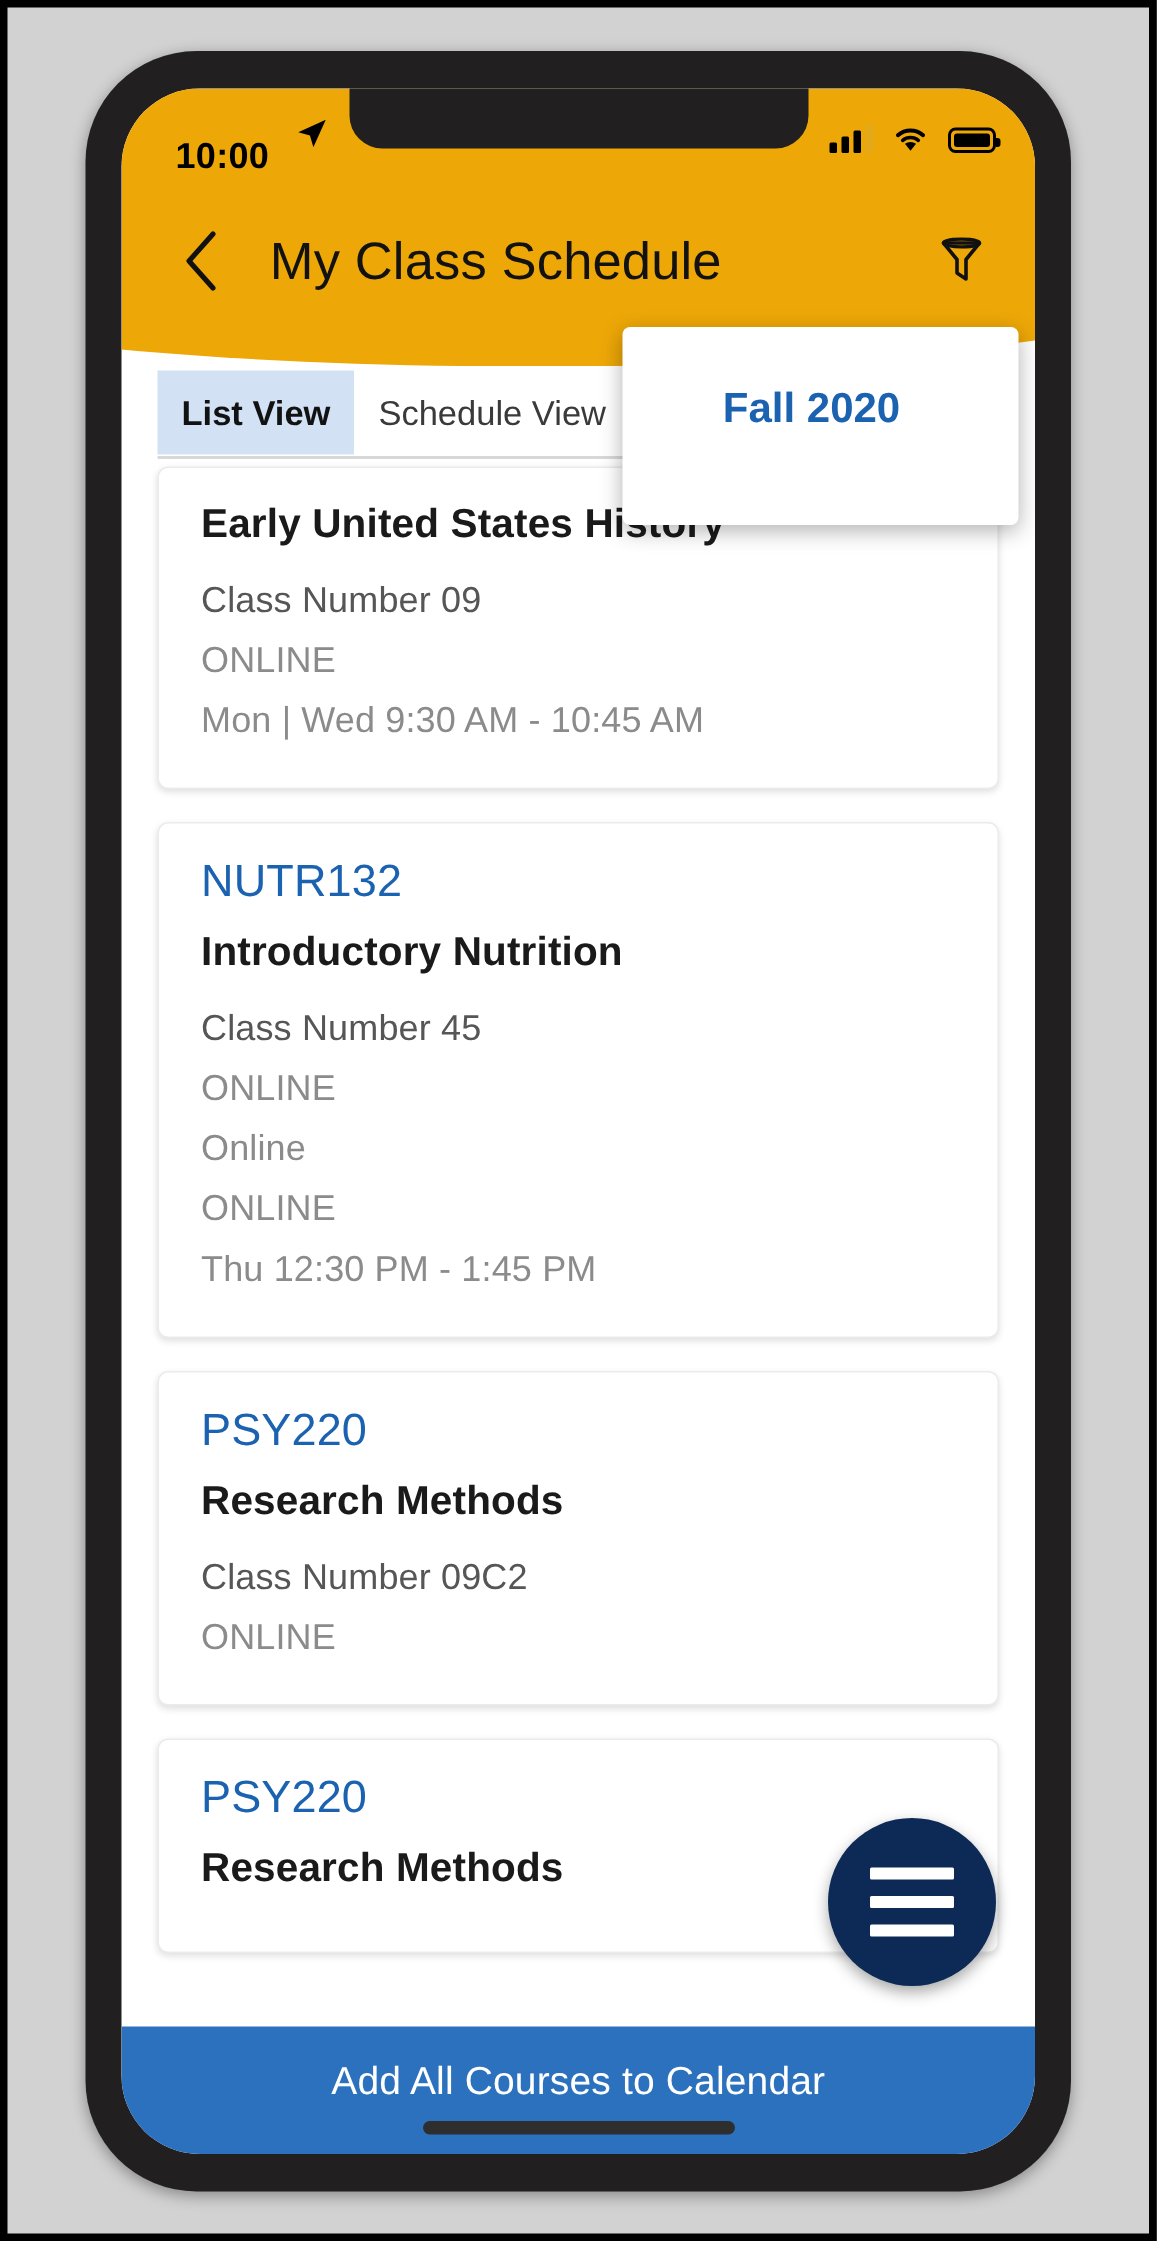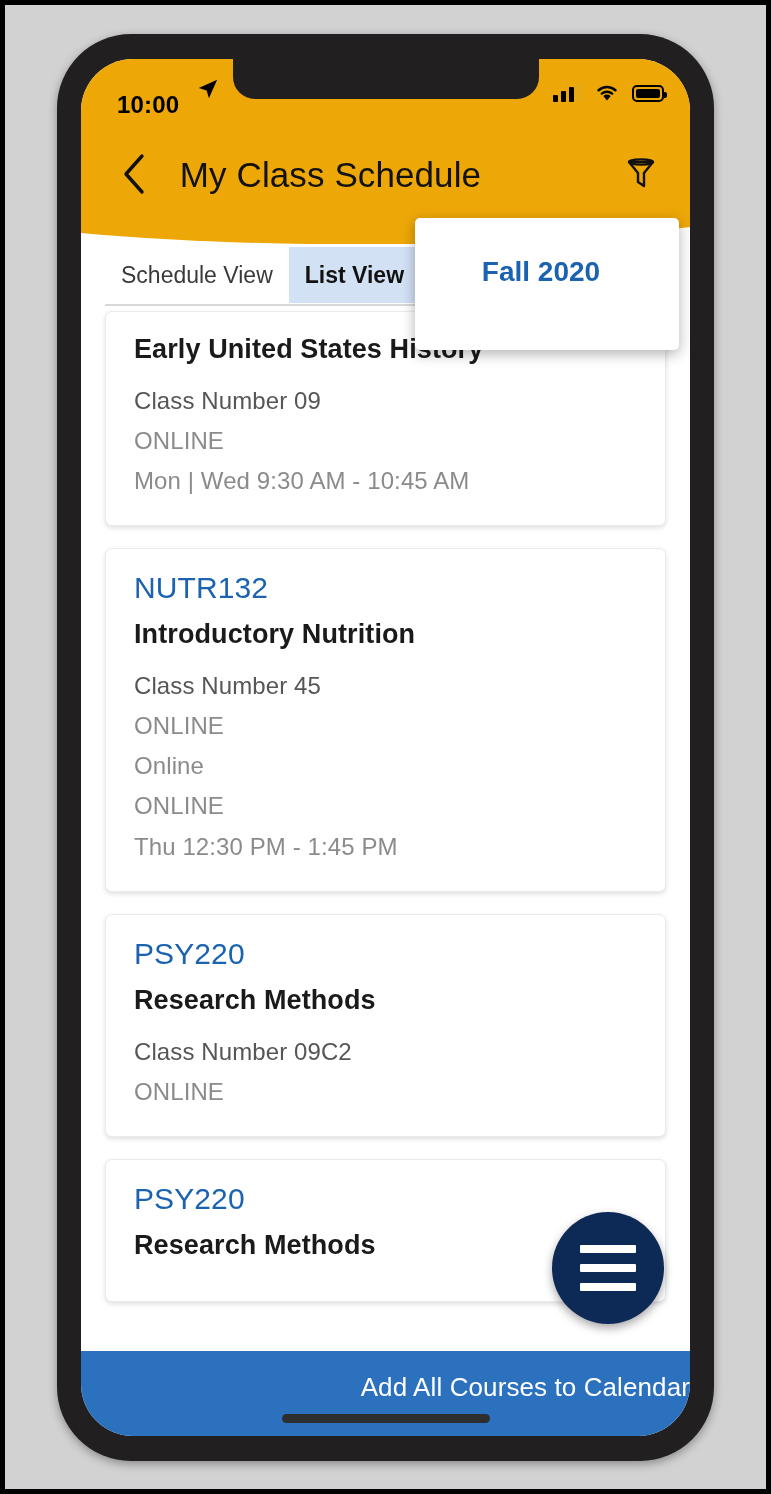--- a/index.html
+++ b/index.html
@@ -290,21 +290,21 @@
 
   
   .bottom-bar {
     position: absolute;
     left: 0; bottom: 0;
     width: 609px; height: 85px;
     background: #2c71bd;
     z-index: 25;
     display: flex;
     align-items: flex-start;
-    justify-content: flex-end;
+    justify-content: center;
     padding-top: 21px;
     cursor: pointer;
   }
   .bottom-bar span {
     font-size: 26px;
     color: #ffffff;
     letter-spacing: 0.1px;
   }
   .home-indicator {
     position: absolute;
@@ -365,25 +365,25 @@
       <div class="nav-title">My Class Schedule</div>
       <div class="filter-btn">
         <svg width="32" height="36" viewBox="0 0 32 36">
           <path d="M4 6 H28 L19 17 V30 L13 26 V17 Z" stroke="#111" stroke-width="2.4" fill="none" stroke-linejoin="round"></path>
           <ellipse cx="16" cy="6" rx="12" ry="2.6" stroke="#111" stroke-width="2.2" fill="none"></ellipse>
         </svg>
       </div>
     </div>
 
     <div class="tabs">
+      <div class="tab active">
+        <span>List View</span>
+      </div>
       <div class="tab">
         <span>Schedule View</span>
-      </div>
-      <div class="tab active">
-        <span>List View</span>
       </div>
     </div>
     <div class="tab-underline"></div>
 
     <div class="list">
 
       <div class="card">
         <div class="course-title">Early United States History</div>
         <div class="detail">Class Number 09</div>
         <div class="detail muted">ONLINE</div>

